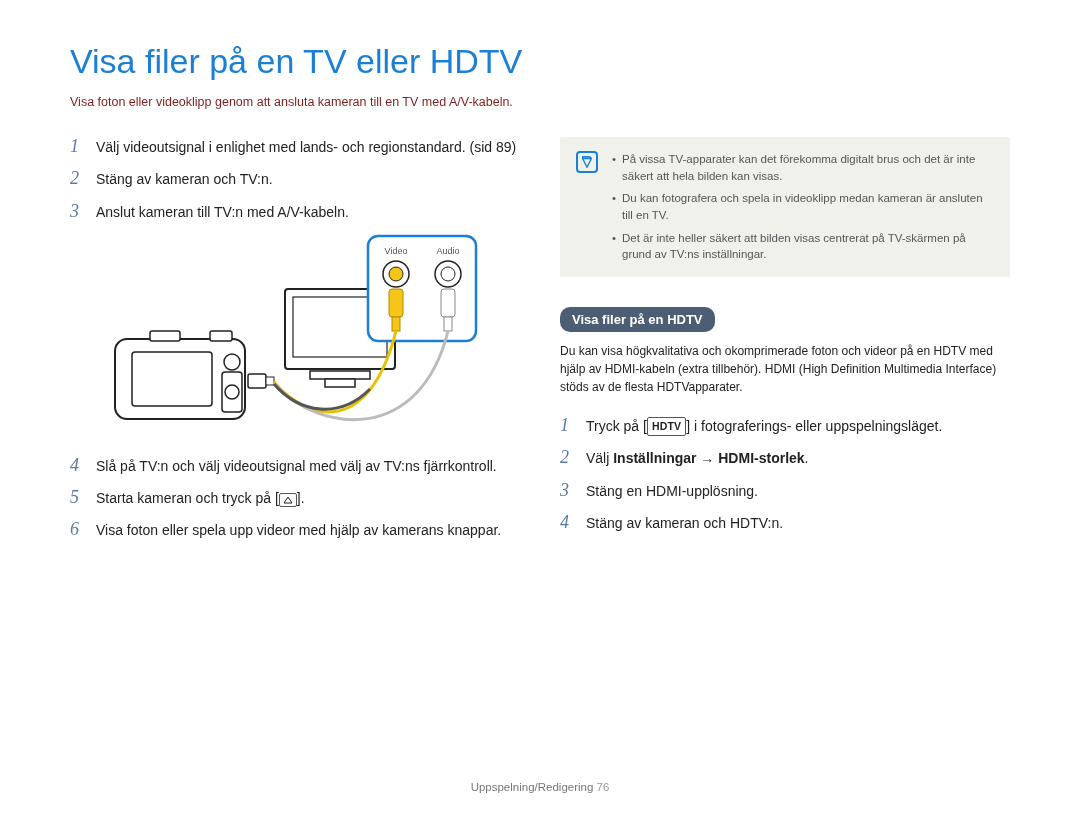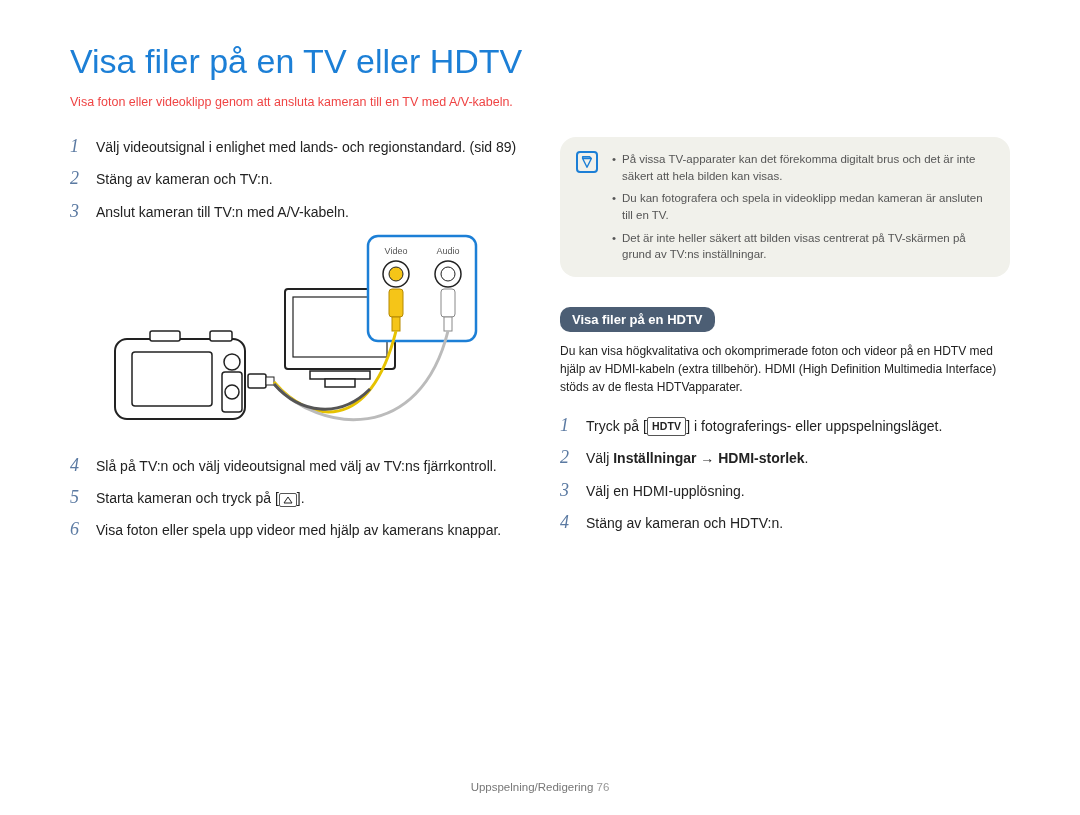--- a/index.html
+++ b/index.html
@@ -12,21 +12,21 @@
   }
   .title {
     font-size: 34px;
     font-weight: 400;
     color: #1c7fd6;
     letter-spacing: 0px;
     margin-bottom: 14px;
   }
   .subtitle {
     font-size: 12.5px;
-    color: #ef4444;
+    color: #7f1d1d;
     margin-bottom: 28px;
   }
   .columns {
     display: flex;
     gap: 40px;
   }
   .col-left { flex: 1 1 50%; min-width: 450px; }
   .col-right { flex: 1 1 50%; min-width: 450px; }
 
   .step {
@@ -47,21 +47,21 @@
     line-height: 1.1;
   }
   .step .txt { flex: 1; }
 
   .diagram {
     margin: 10px 0 18px 40px;
   }
 
   .note-box {
     background: #f1f1eb;
-    border-radius: 16px;
+    border-radius: 2px;
     padding: 14px 16px 14px 16px;
     display: flex;
     gap: 14px;
     align-items: flex-start;
     margin-bottom: 30px;
   }
   .note-icon {
     width: 22px; height: 22px;
     border: 2px solid #1c7fd6;
     border-radius: 4px;
@@ -254,21 +254,21 @@
         </span>
       </div>
       <div class="step">
         <span class="num">2</span>
         <span class="txt">
           <span>Välj </span><b>Inställningar → HDMI-storlek</b><span>.</span>
         </span>
       </div>
       <div class="step">
         <span class="num">3</span>
-        <span class="txt">Välj en HDMI-upplösning.</span>
+        <span class="txt">Stäng en HDMI-upplösning.</span>
       </div>
       <div class="step">
         <span class="num">4</span>
         <span class="txt">Stäng av kameran och HDTV:n.</span>
       </div>
 
     </div>
   </div>
 
   <div class="footer">

